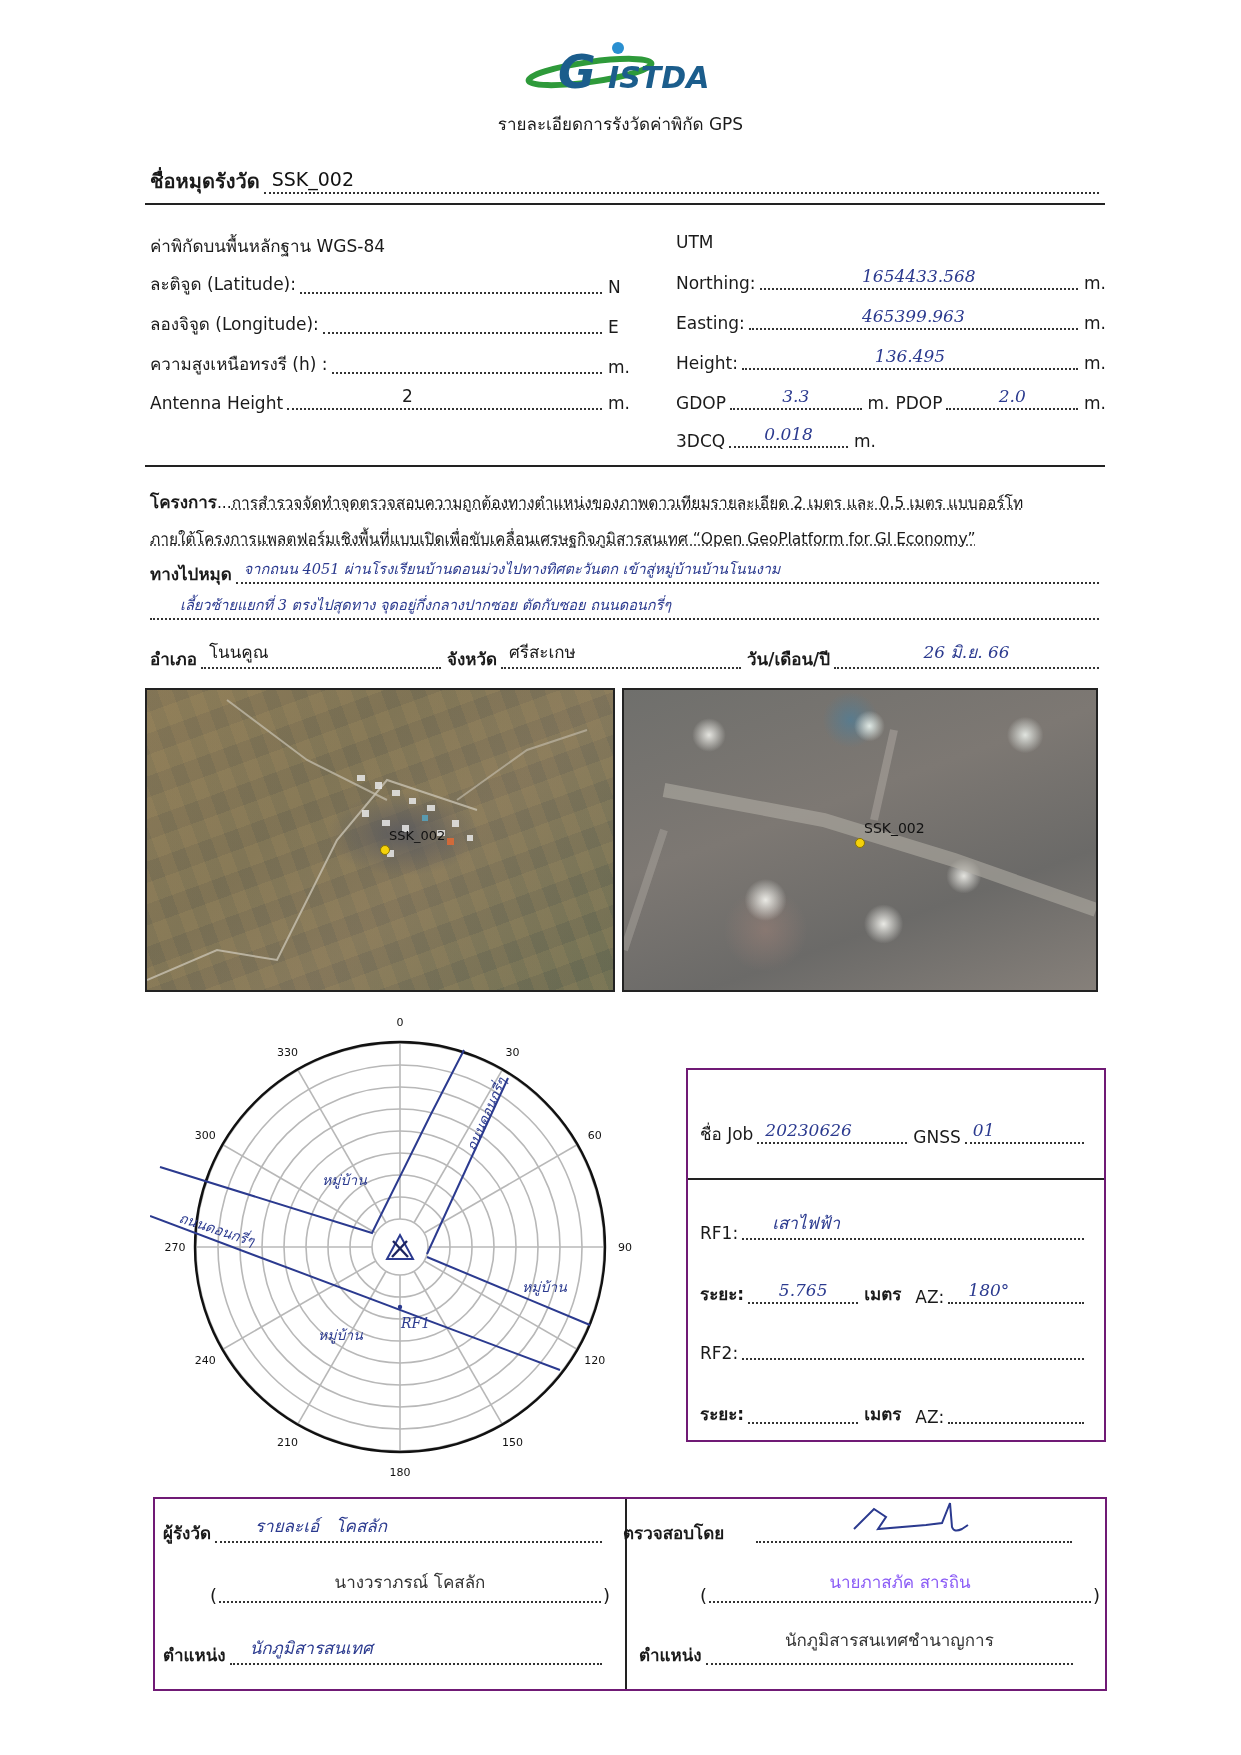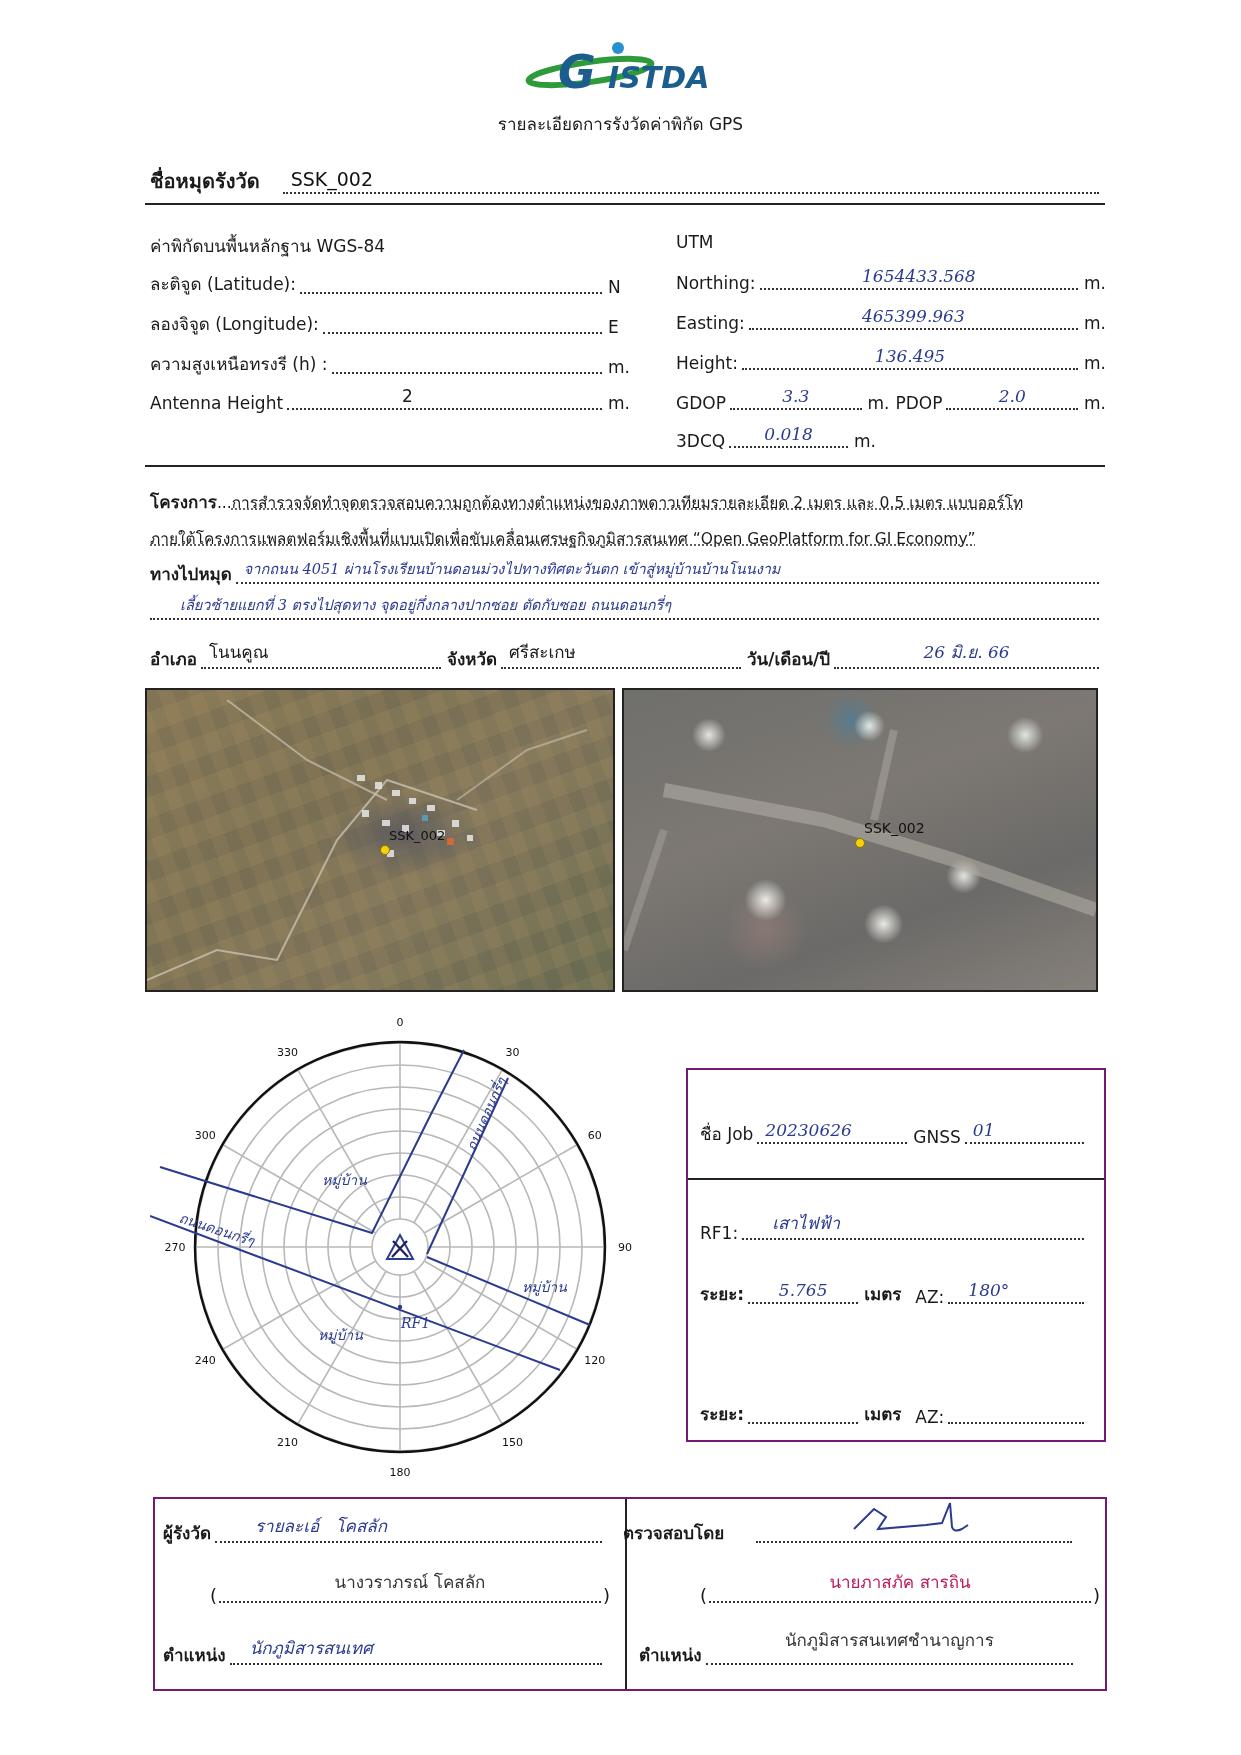--- a/index.html
+++ b/index.html
@@ -28,21 +28,21 @@
 <div class="abs" style="left:520px; top:30px; width:210px; height:70px;">
   <svg width="210" height="70" viewBox="0 0 210 70">
     <ellipse cx="70" cy="42" rx="62" ry="10" fill="none" stroke="#2e9a3a" stroke-width="6" transform="rotate(-8 70 42)"></ellipse>
     <circle cx="98" cy="18" r="6" fill="#2a8fd0"></circle>
     <text x="38" y="58" font-family="DejaVu Sans, sans-serif" font-size="46" font-weight="bold" font-style="italic" fill="#1b5d8c">G</text>
     <text x="88" y="58" font-family="DejaVu Sans, sans-serif" font-size="30" font-weight="bold" font-style="italic" fill="#1b5d8c">ISTDA</text>
   </svg>
 </div>
 <div class="abs" style="left:0; width:1241px; top:110px; text-align:center; font-size:17px;">รายละเอียดการรังวัดค่าพิกัด GPS</div>
 
-<div class="row" style="left:150px; top:165px; width:955px; font-size:20px;gap:19px;">
+<div class="row" style="left:150px; top:165px; width:955px; font-size:20px;">
   <span class="bold" style="font-size:20px;">ชื่อหมุดรังวัด</span>
   <span class="fill">
     <span class="val left" style="font-family:'DejaVu Sans',sans-serif;font-style:normal;color:#111;font-size:19px;">SSK_002</span>
   </span>
 </div>
 <div class="hr" style="left:145px; top:203px; width:960px;"></div>
 
 <div class="abs lbl" style="left:150px; top:232px;">ค่าพิกัดบนพื้นหลักฐาน WGS-84</div>
 
 <div class="row" style="left:150px; top:270px; width:480px;">
@@ -279,20 +279,26 @@
     <span class="bold">ระยะ:</span>
     <span class="fill" style="flex:0 0 110px;">
         <span class="val hw">5.765</span>
       </span>
     <span class="bold" style="margin-right:14px;">เมตร</span>
     <span>AZ:</span>
     <span class="fill">
         <span class="val left hw" style="padding-left:20px;">180°</span>
       </span>
   </div>
+  <div class="row" style="left:12px; top:270px; width:390px;">
+    <span>RF2:</span>
+    <span class="fill">
+        <span class="val left hw"></span>
+      </span>
+  </div>
   <div class="row" style="left:12px; top:330px; width:390px;">
     <span class="bold">ระยะ:</span>
     <span class="fill" style="flex:0 0 110px;">
         <span class="val hw"></span>
       </span>
     <span class="bold" style="margin-right:14px;">เมตร</span>
     <span>AZ:</span>
     <span class="fill">
         <span class="val left hw"></span>
       </span>
@@ -326,21 +332,21 @@
     <span class="bold">ตรวจสอบโดย</span>
     <span class="fill">
       <svg class="abs" width="140" height="40" style="left:90px; top:-24px;">
         <path d="M8 30 L28 10 L40 18 L32 30 L80 26 L96 24 L104 4 L106 28 Q108 34 116 30 L122 26" stroke="#2b3a8f" stroke-width="2" fill="none"></path>
       </svg>
     </span>
   </div>
   <div class="row" style="left:545px; top:84px; width:400px;">
     <span style="font-size:18px;">(</span>
     <span class="fill" style="margin:0 2px 3px 2px;">
-        <span class="val" style="color:#be185d; bottom:6px;">นายภาสภัค สารถิน</span>
+        <span class="val" style="color:#8b5cf6; bottom:6px;">นายภาสภัค สารถิน</span>
       </span>
     <span style="font-size:18px;">)</span>
   </div>
   <div class="row" style="left:484px; top:142px; width:440px;">
     <span class="bold">ตำแหน่ง</span>
     <span class="fill">
         <span class="val" style="color:#333; bottom:10px;">นักภูมิสารสนเทศชำนาญการ</span>
       </span>
   </div>
 </div>

